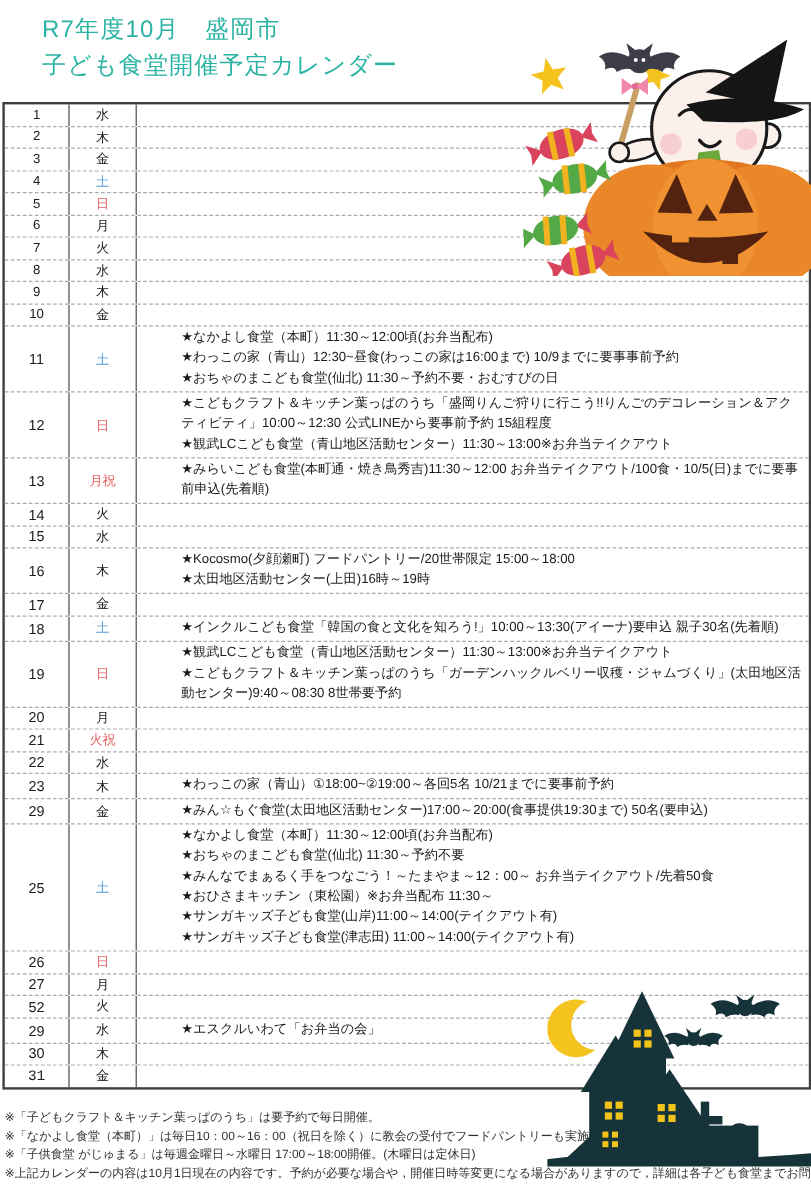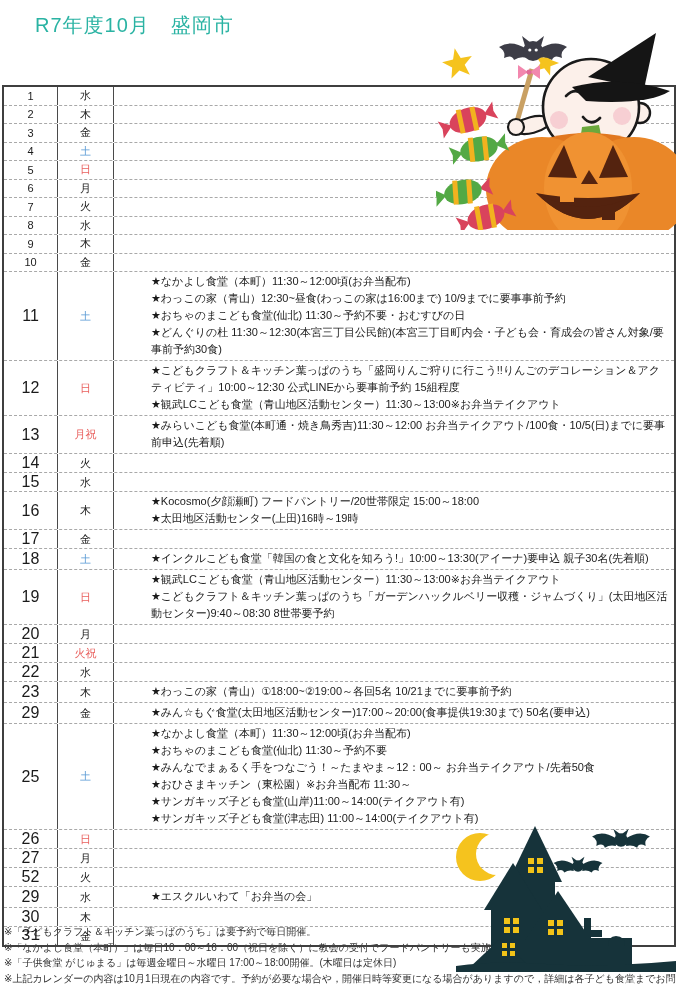--- a/index.html
+++ b/index.html
@@ -9,21 +9,21 @@
   
   .title{position:absolute;left:35px;top:10px;color:var(--title-color,#2ab3a3);
          font-size:20px;line-height:30px;font-weight:500;letter-spacing:1px;z-index:2;}
 
   
   .cal-table{position:absolute;left:2px;top:85px;width:670px;border:2px solid #3f3f3f;z-index:1;background:transparent;}
   .cal-row{display:flex;align-items:stretch;border-bottom:1px dashed #a9a9a9;}
   .cal-row:last-child{border-bottom:none;font-family:Liberation Mono, monospace;}
   .cell{box-sizing:border-box;}
   .cell.date{width:54px;border-right:1px solid #4a4a4a;display:flex;align-items:center;justify-content:center;
-             font-size:16px;color:var(--text,#1a1a1a);}
+             font-size:12px;color:var(--text,#1a1a1a);}
   .cell.weekday{width:56px;border-right:1px solid #4a4a4a;display:flex;align-items:center;justify-content:center;
                 font-size:11px;color:var(--text,#1a1a1a);}
   .cell.events{flex:1;padding:1px 4px 2px 5px;display:flex;flex-direction:column;justify-content:space-between;margin-left:32px;}
   .event-line{font-size:11px;line-height:17px;color:var(--text,#1a1a1a);}
   .cal-row.compact{height:14px;}
   .cal-row.compact .cell.date{font-size:11px;}
   .cal-row{min-height:17.5px;}
   .cal-row.has-events{min-height:20px;}
   .weekday.saturday{color:var(--saturday,#5b9bd5);}
   .weekday.sunday,.weekday.holiday{color:var(--sunday,#e9605e);}
@@ -36,20 +36,21 @@
   .illu-top{position:absolute;right:0;top:25px;z-index:5;}
   .illu-bottom{position:absolute;right:0;top:800px;z-index:5;}
 </style>
 </head>
 <body>
 
 <div class="page">
 
   <div class="title">
     <div>R7年度10月　盛岡市</div>
+    <div>子ども食堂開催予定カレンダー</div>
   </div>
 
   <div class="cal-table">
     <div id="cal-body">
         <div class="cal-row compact">
           <div class="cell date">1</div>
           <div class="cell weekday normal">水</div>
           <div class="cell events"></div>
         </div>
         <div class="cal-row compact">
@@ -97,21 +98,20 @@
           <div class="cell weekday normal">金</div>
           <div class="cell events"></div>
         </div>
         <div class="cal-row has-events">
           <div class="cell date">11</div>
           <div class="cell weekday saturday">土</div>
           <div class="cell events">
             <div class="event-line">★なかよし食堂（本町）11:30～12:00頃(お弁当配布)</div>
             <div class="event-line">★わっこの家（青山）12:30~昼食(わっこの家は16:00まで) 10/9までに要事事前予約</div>
             <div class="event-line">★おちゃのまこども食堂(仙北) 11:30～予約不要・おむすびの日</div>
-            <div class="event-line">★どんぐりの杜 11:30～12:30(本宮三丁目公民館)(本宮三丁目町内会・子ども会・育成会の皆さん対象/要事前予約30食)</div>
           </div>
         </div>
         <div class="cal-row has-events">
           <div class="cell date">12</div>
           <div class="cell weekday sunday">日</div>
           <div class="cell events">
             <div class="event-line">★こどもクラフト＆キッチン葉っぱのうち「盛岡りんご狩りに行こう!!りんごのデコレーション＆アクティビティ」10:00～12:30 公式LINEから要事前予約 15組程度</div>
             <div class="event-line">★観武LCこども食堂（青山地区活動センター）11:30～13:00※お弁当テイクアウト</div>
           </div>
         </div>

